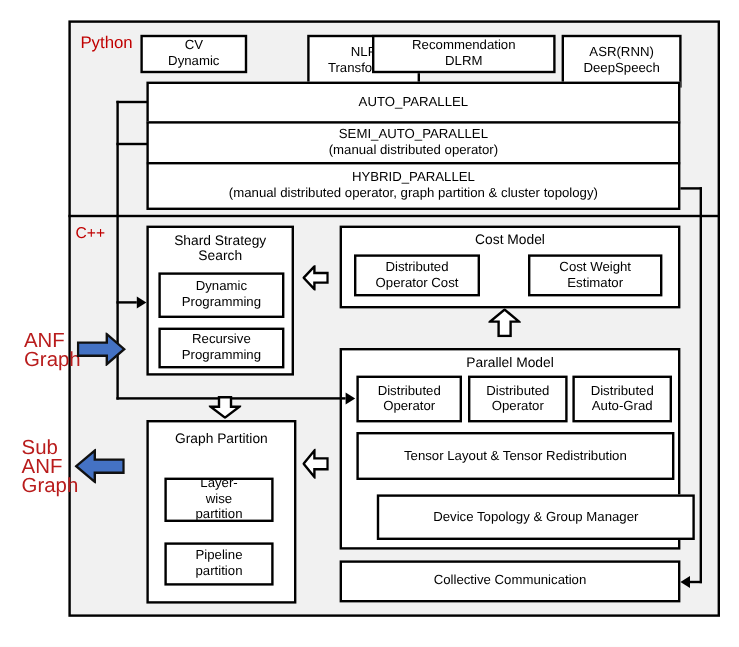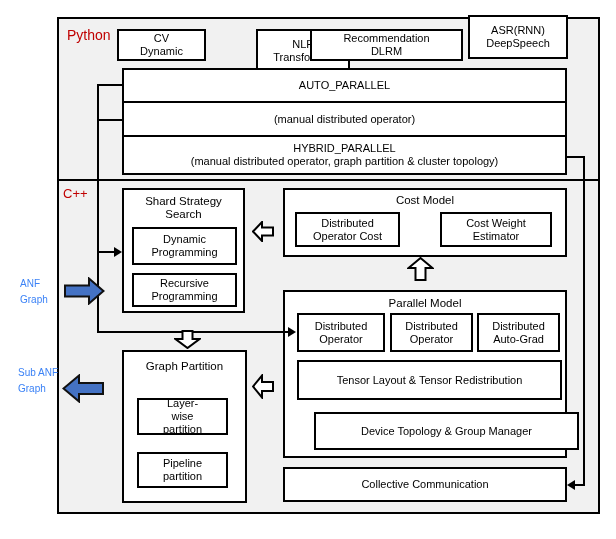--- a/index.html
+++ b/index.html
@@ -17,21 +17,21 @@
     text-align:center;font-size:11px;line-height:13px;
   }
   .groupbox{
     border:2px solid #000;background:#ffffff;
   }
   .group-title{
     position:absolute;left:0;right:0;text-align:center;
     font-size:11.5px;line-height:13px;
   }
   .red-label{color:#c00000;font-size:14px;line-height:16px;}
-  .io-label{font-size:10px;line-height:16px;color:#3b82f6;}
+  .io-label{font-size:17px;line-height:16px;color:#b91c1c;}
   .line{background:#000;}
   .arrhead-r{width:0;height:0;border-top:5px solid transparent;border-bottom:5px solid transparent;border-left:8px solid #000;}
   .arrhead-l{width:0;height:0;border-top:5px solid transparent;border-bottom:5px solid transparent;border-right:8px solid #000;}
   svg{display:block;}
 </style>
 </head>
 <body>
 
 <div class="abs frame" style="left:57px;top:17px;width:543px;height:497px;"></div>
 <div class="abs line" style="left:57px;top:179px;width:543px;height:2px;"></div>
@@ -44,29 +44,30 @@
   <span>Dynamic</span>
 </div>
 <div class="abs box" style="left:212px;top:29px;width:94px;height:44px;margin-left:44px;">
   <span>NLP</span>
   <span>Transformer</span>
 </div>
 <div class="abs box" style="left:310px;top:29px;width:153px;height:32px;">
   <span>Recommendation</span>
   <span>DLRM</span>
 </div>
-<div class="abs box" style="left:468px;top:15px;width:100px;height:44px;">
+<div class="abs box" style="left:468px;top:29px;width:100px;height:44px;">
   <span>ASR(RNN)</span>
   <span>DeepSpeech</span>
 </div>
 
 <div class="abs box" style="left:122px;top:68px;width:445px;height:35px;">
   <span>AUTO_PARALLEL</span>
 </div>
 <div class="abs box" style="left:122px;top:101px;width:445px;height:36px;">
+  <span>SEMI_AUTO_PARALLEL</span>
   <span>(manual distributed operator)</span>
 </div>
 <div class="abs box" style="left:122px;top:135px;width:445px;height:40px;">
   <span>HYBRID_PARALLEL</span>
   <span>(manual distributed operator, graph partition &amp; cluster topology)</span>
 </div>
 
 <div class="abs groupbox" style="left:122px;top:188px;width:123px;height:125px;">
   <div class="group-title" style="top:5px;padding:0 14px;">Shard Strategy Search</div>
 </div>

